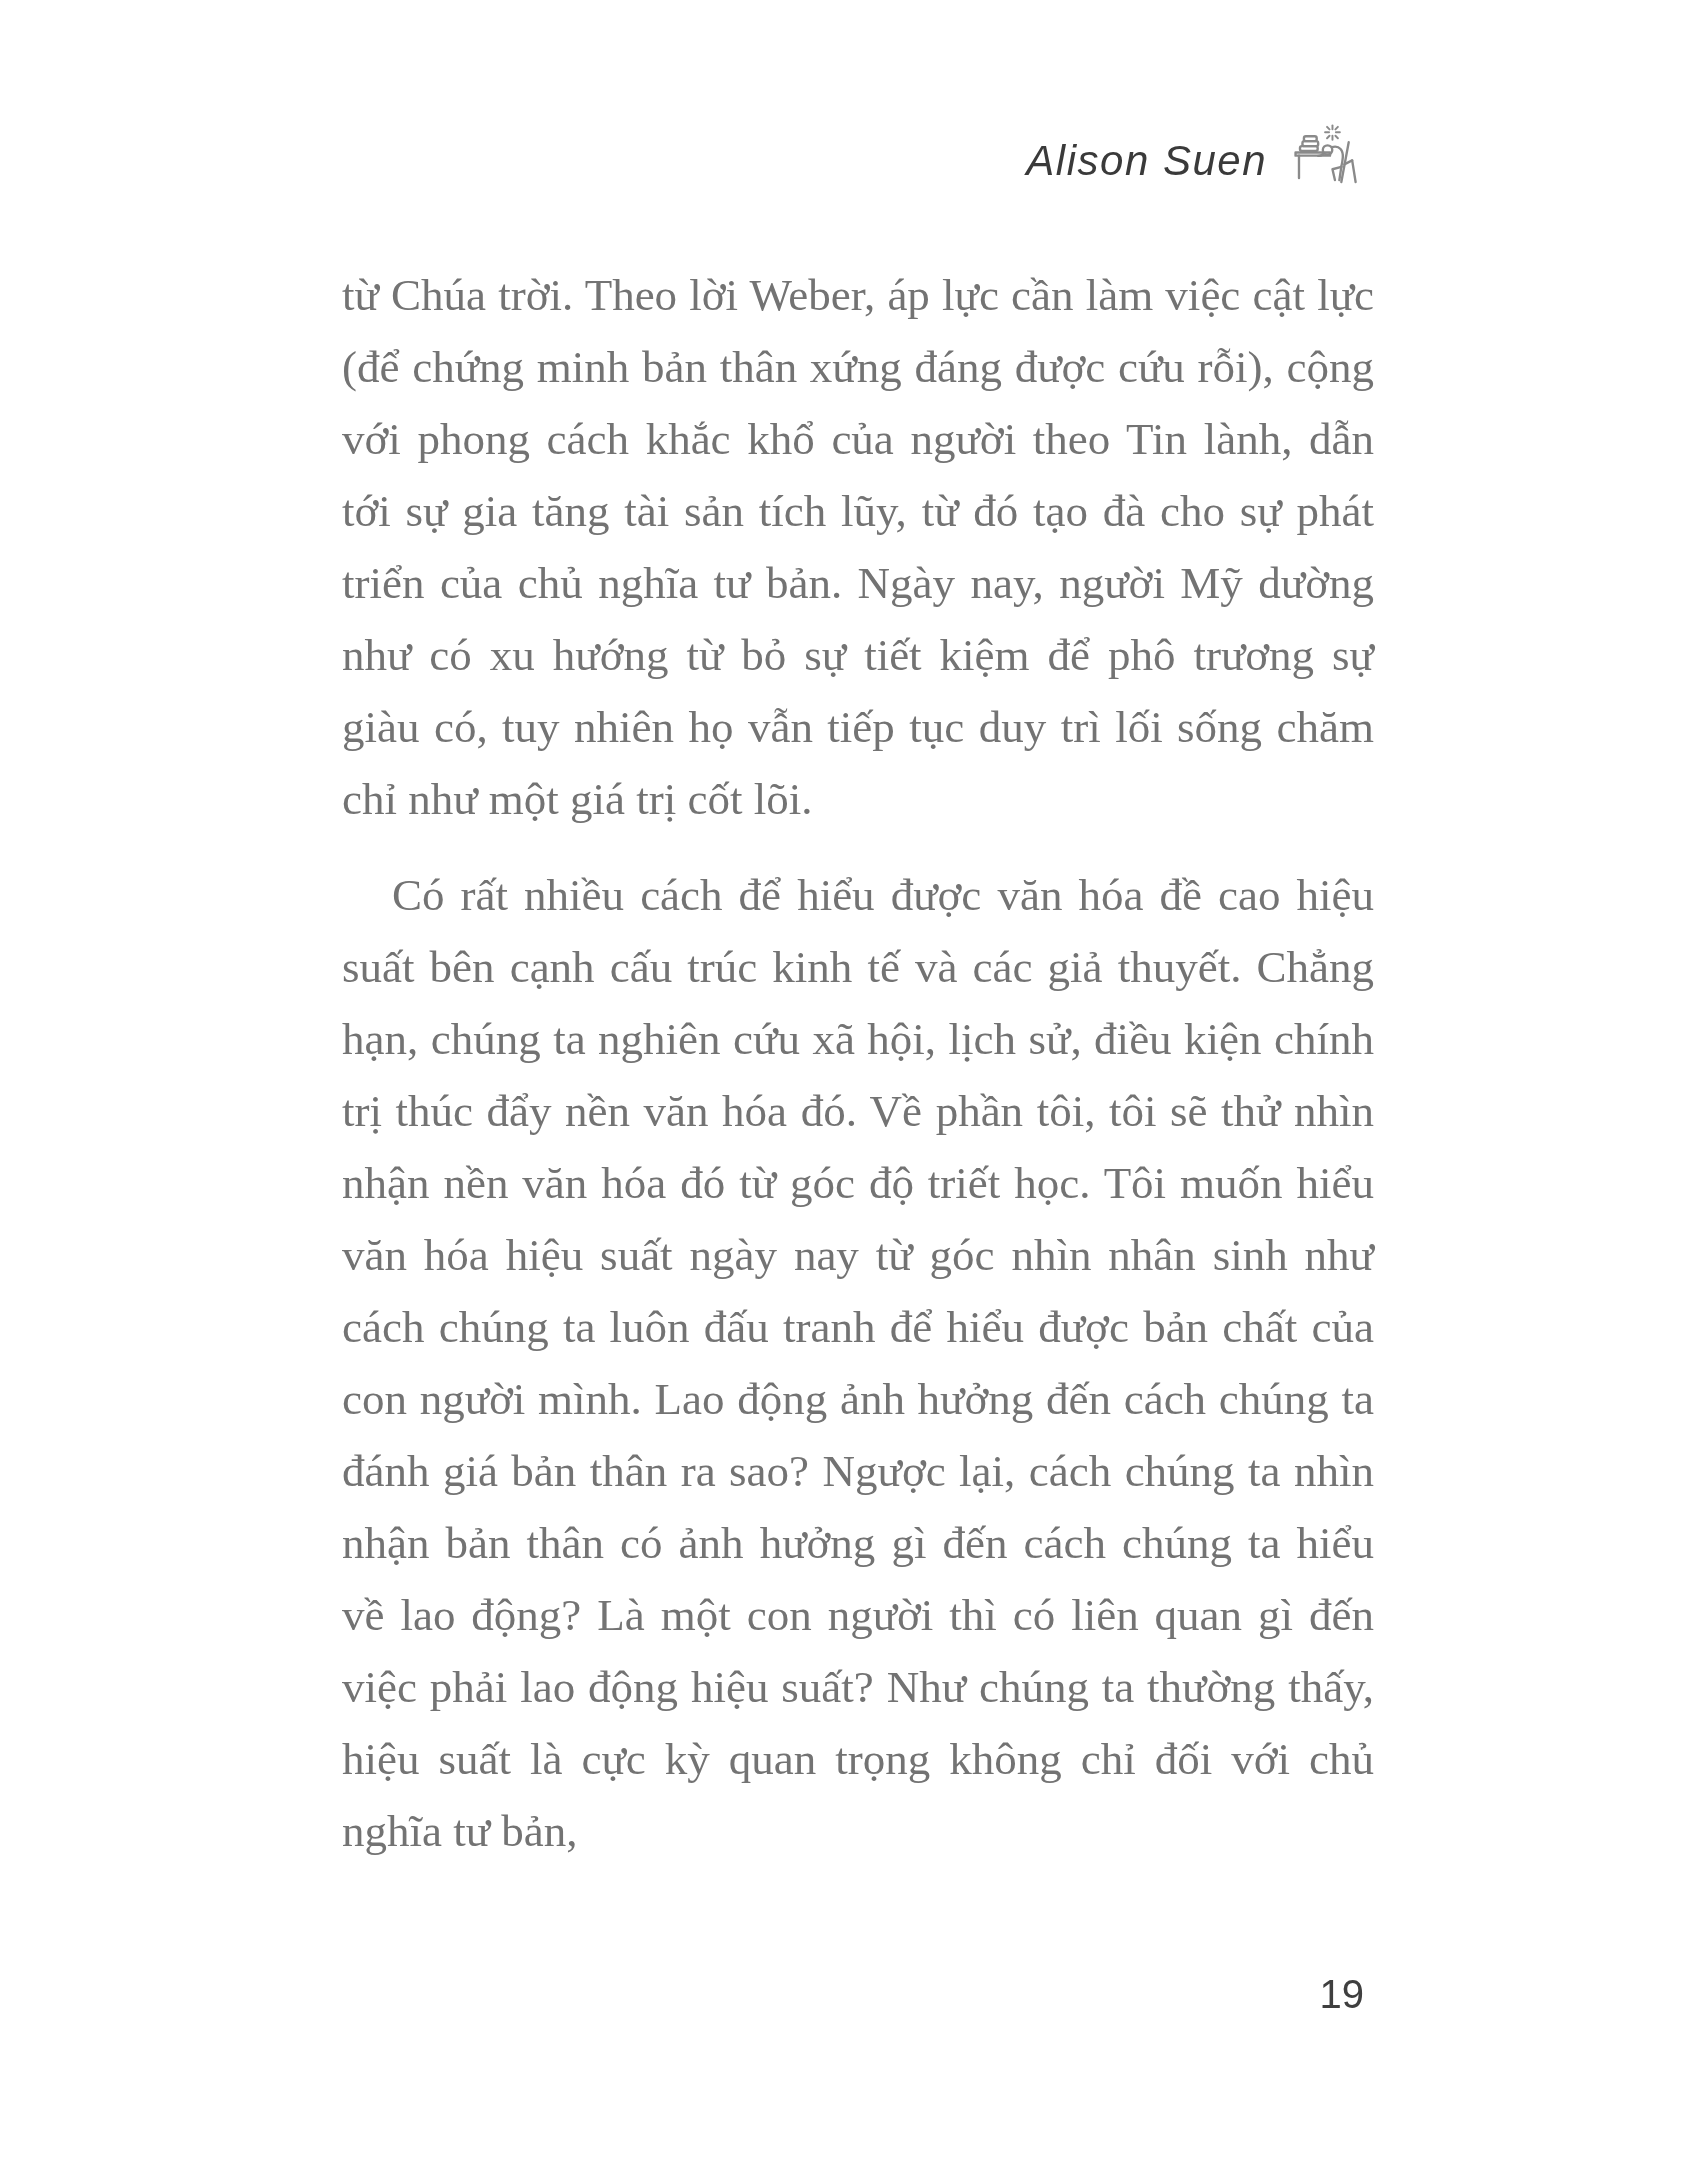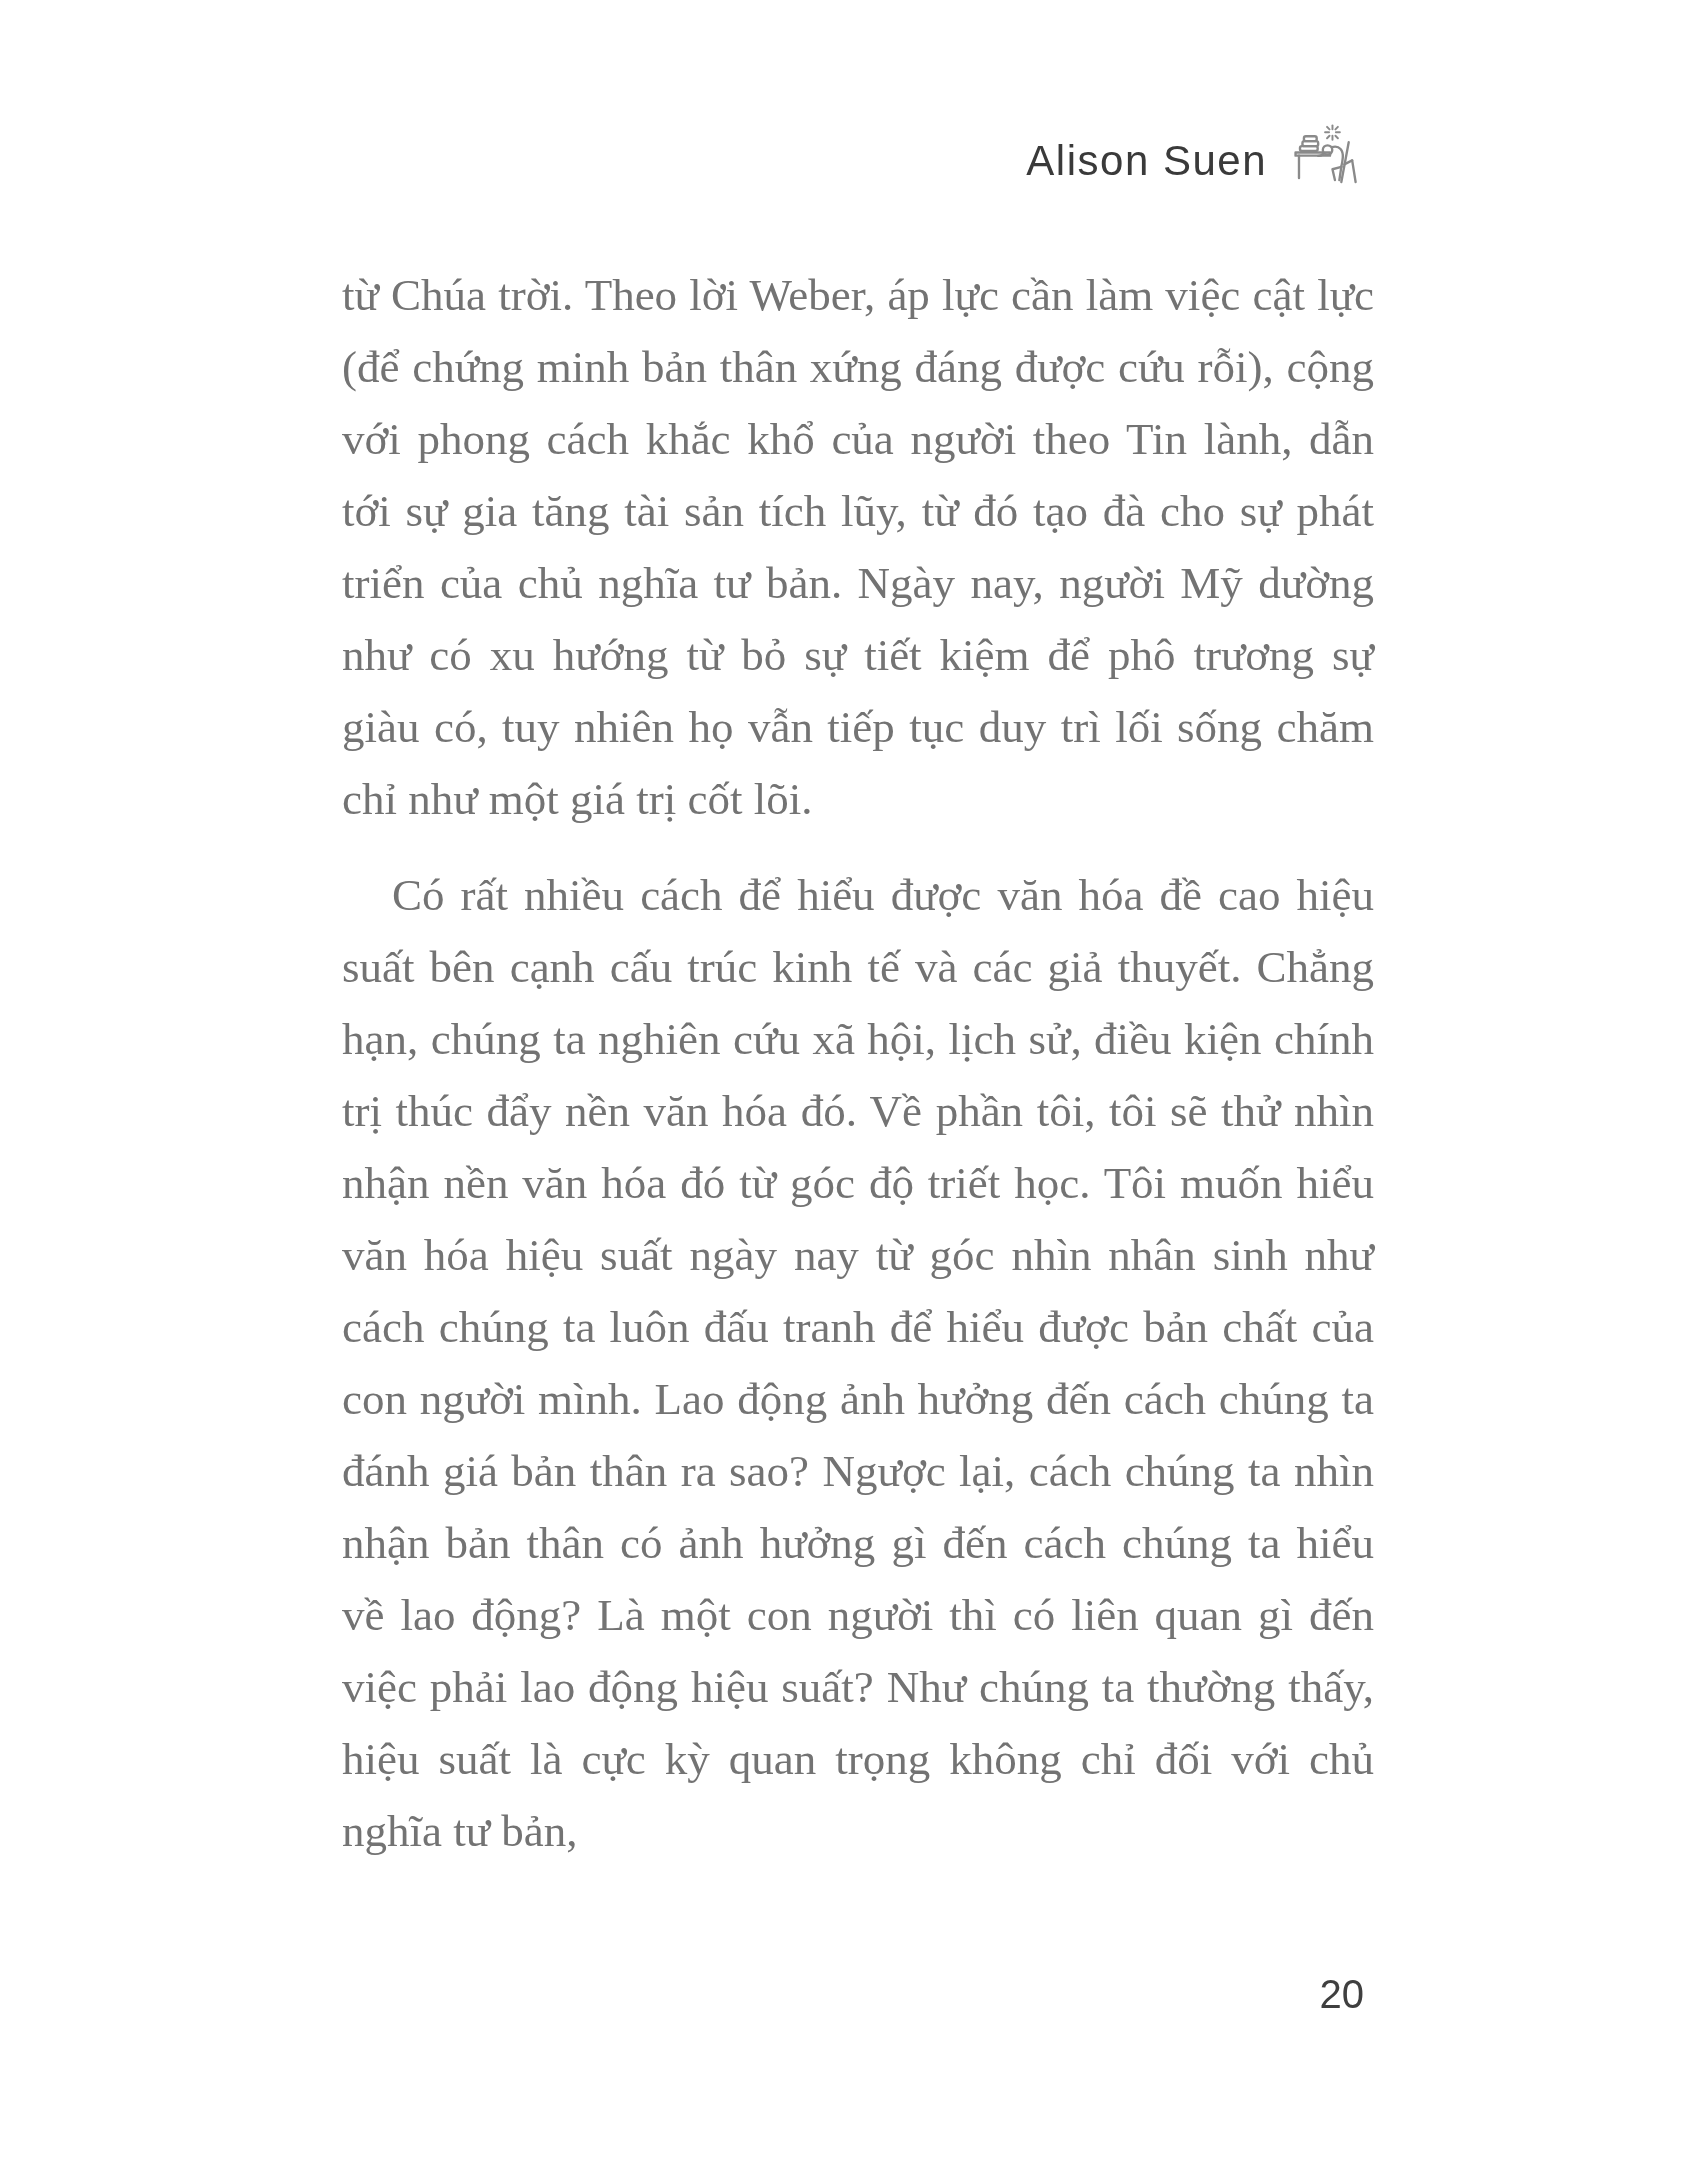--- a/index.html
+++ b/index.html
@@ -22,20 +22,21 @@
     gap: 24px;
   }
   .author-name {
     font-family: "Liberation Sans", sans-serif;
     font-weight: 300;
     font-size: 42px;
     letter-spacing: 1.5px;
     color: #3a3a3a;
     line-height: 1;
     padding-bottom: 4px;
+    font-style: italic;
   }
   .header-icon {
     display: block;
     width: 79px;
     height: 65px;
   }
   .header-icon svg { display: block; width: 100%; height: 100%; }
   
   .body-text {
     position: absolute;
@@ -113,16 +114,16 @@
         </g>
       </svg>
     </span>
   </div>
 
   <div class="body-text">
     <p>từ Chúa trời. Theo lời Weber, áp lực cần làm việc cật lực (để chứng minh bản thân xứng đáng được cứu rỗi), cộng với phong cách khắc khổ của người theo Tin lành, dẫn tới sự gia tăng tài sản tích lũy, từ đó tạo đà cho sự phát triển của chủ nghĩa tư bản. Ngày nay, người Mỹ dường như có xu hướng từ bỏ sự tiết kiệm để phô trương sự giàu có, tuy nhiên họ vẫn tiếp tục duy trì lối sống chăm chỉ như một giá trị cốt lõi.</p>
     <p class="indented">Có rất nhiều cách để hiểu được văn hóa đề cao hiệu suất bên cạnh cấu trúc kinh tế và các giả thuyết. Chẳng hạn, chúng ta nghiên cứu xã hội, lịch sử, điều kiện chính trị thúc đẩy nền văn hóa đó. Về phần tôi, tôi sẽ thử nhìn nhận nền văn hóa đó từ góc độ triết học. Tôi muốn hiểu văn hóa hiệu suất ngày nay từ góc nhìn nhân sinh như cách chúng ta luôn đấu tranh để hiểu được bản chất của con người mình. Lao động ảnh hưởng đến cách chúng ta đánh giá bản thân ra sao? Ngược lại, cách chúng ta nhìn nhận bản thân có ảnh hưởng gì đến cách chúng ta hiểu về lao động? Là một con người thì có liên quan gì đến việc phải lao động hiệu suất? Như chúng ta thường thấy, hiệu suất là cực kỳ quan trọng không chỉ đối với chủ nghĩa tư bản,</p>
   </div>
 
-  <div class="page-number">20</div>
+  <div class="page-number">19</div>
 
 </div>
 
 
 </body></html>

